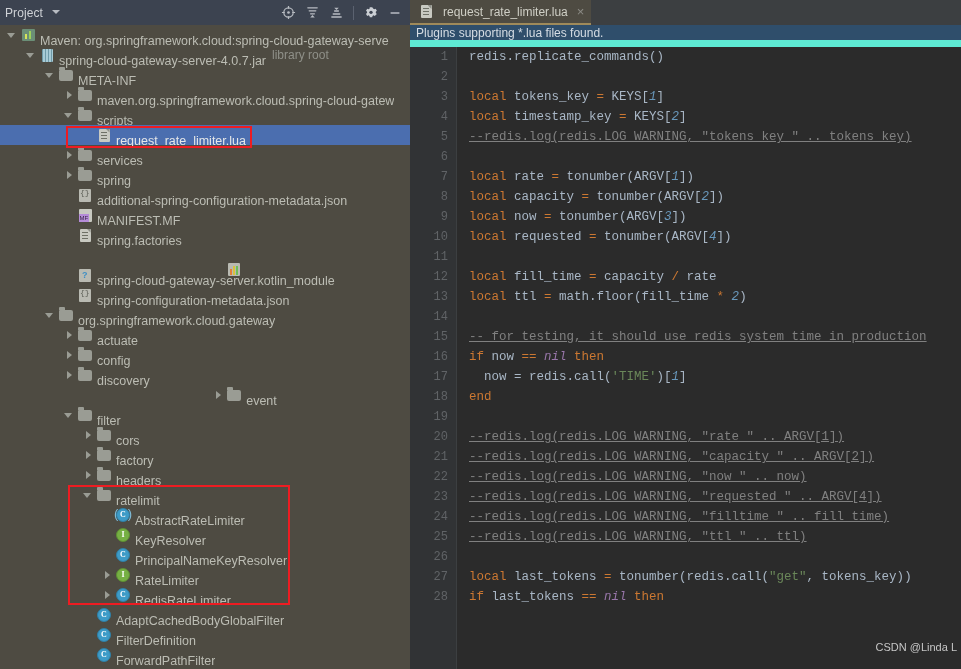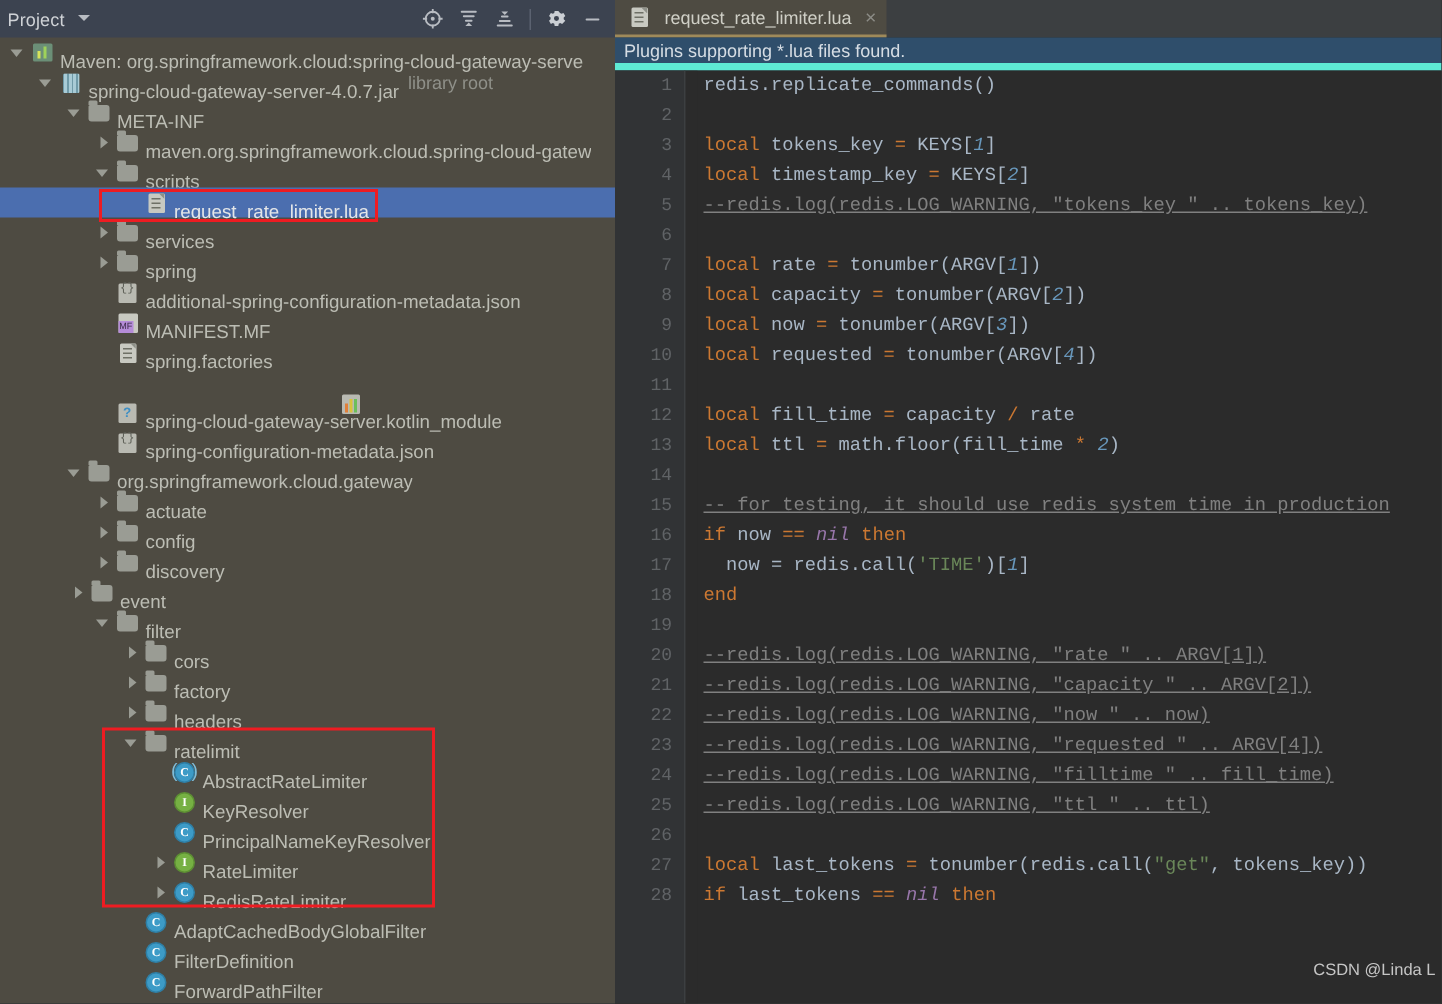--- a/index.html
+++ b/index.html
@@ -123,21 +123,21 @@
   #right { width: 551px; height: 669px; display: flex; flex-direction: column;
            background: #2b2b2b; }
   .tabbar { height: 25px; background: #3c3f41; display: flex; align-items: stretch; flex: none; }
   .tab { display: flex; align-items: center; gap: 5px; padding: 0 7px 0 8px;
          background: #4e4b42; border-bottom: 2px solid #9f8a5a;
          font-size: 12px; color: #cfcfc6; }
   .tab .x { color: #8c8c86; font-size: 13px; margin-left: 4px; }
 
   .notify { height: 22px; background: #2f4e6b; color: #d6dde4; font-size: 12px;
             display: flex; align-items: center; padding-left: 6px; flex: none;
-            border-bottom: 5px solid #5eead4; }
+            border-bottom: 7px solid #5eead4; }
 
   #editor { flex: 1; position: relative; overflow: hidden; display: flex;
             background: #2b2b2b; }
   .gutter { width: 46px; flex: none; background: #313335; position: relative; }
   .gutter .gl { height: 20px; text-align: right; padding-right: 8px;
                 font-family: "Liberation Mono", monospace; font-size: 12px;
                 color: #606366; line-height: 20px; }
   .gsplit { width: 9px; flex: none; background: #2b2b2b; border-left: 1px solid #3c3f41; }
   .codewrap { flex: 1; position: relative; overflow: hidden; }
   .code { font-family: "Liberation Mono", monospace; font-size: 12.5px;
@@ -322,21 +322,21 @@
           </span>
           <span class="lbl">config</span>
         </div>
         <div class="row" style="padding-left: 61px;">
           <span class="twisty closed"></span>
           <span class="ic">
             <span class="fold"></span>
           </span>
           <span class="lbl">discovery</span>
         </div>
-        <div class="row" style="padding-left: 44px;">
+        <div class="row" style="padding-left: 77px; justify-content: center;">
           <span class="twisty closed"></span>
           <span class="ic">
             <span class="fold"></span>
           </span>
           <span class="lbl">event</span>
         </div>
         <div class="row" style="padding-left: 61px;">
           <span class="twisty open"></span>
           <span class="ic">
             <span class="fold"></span>

